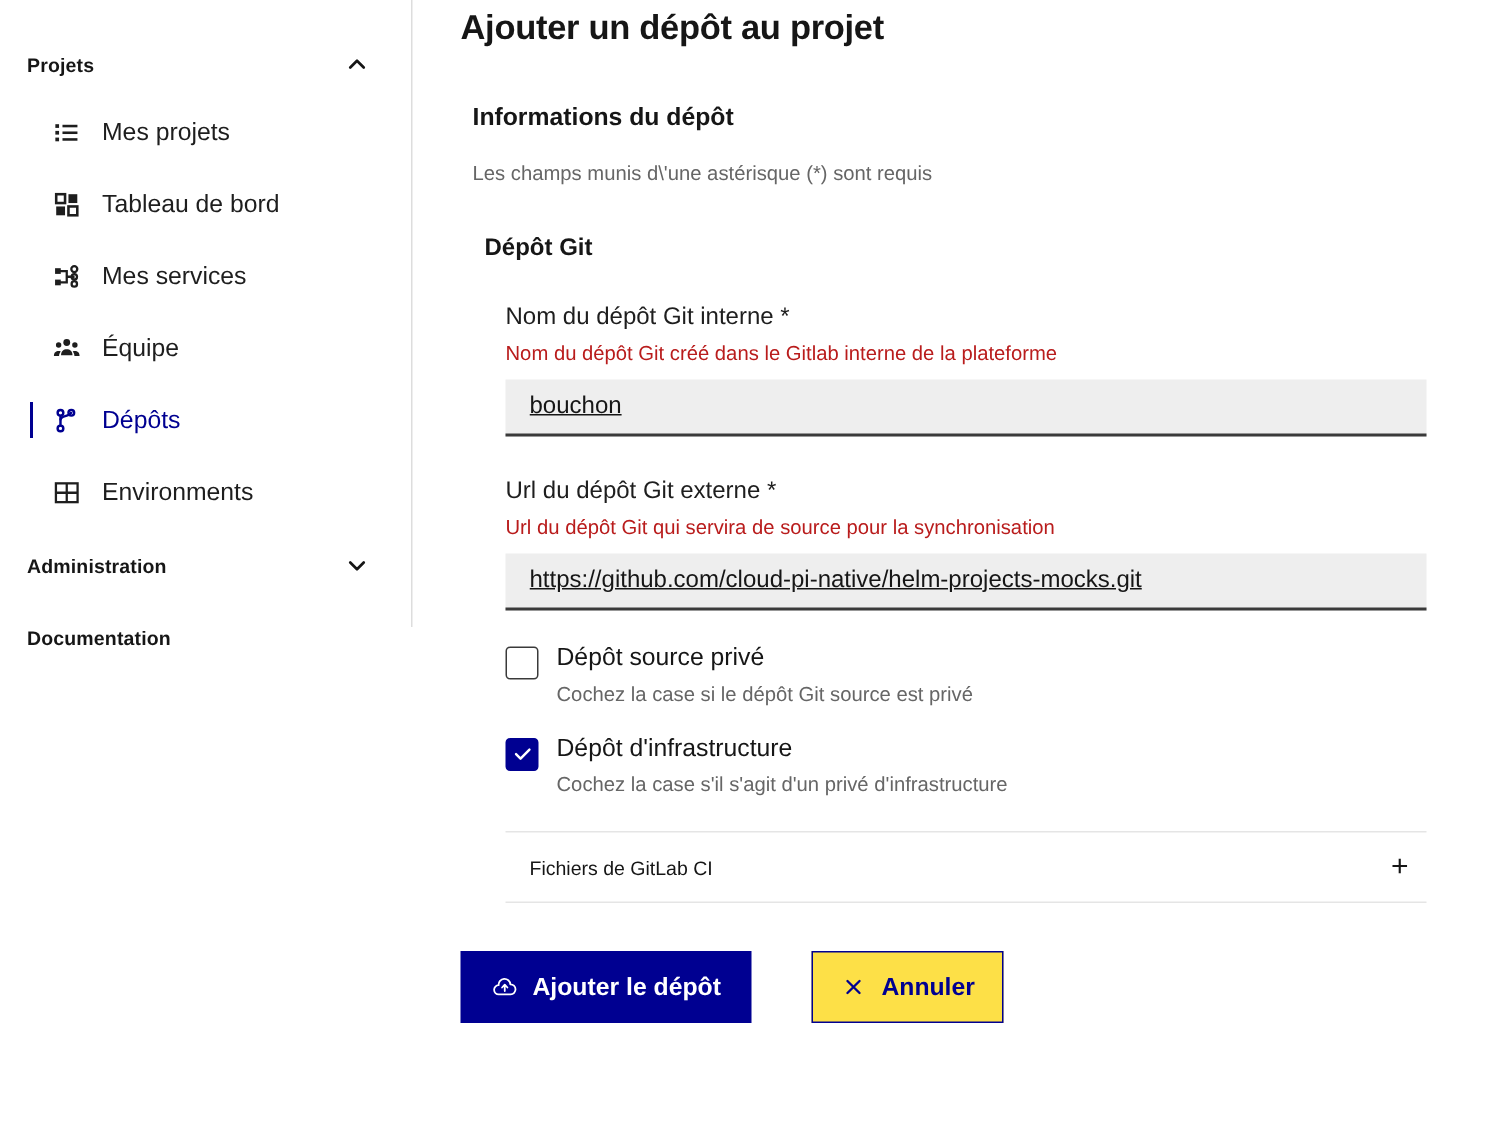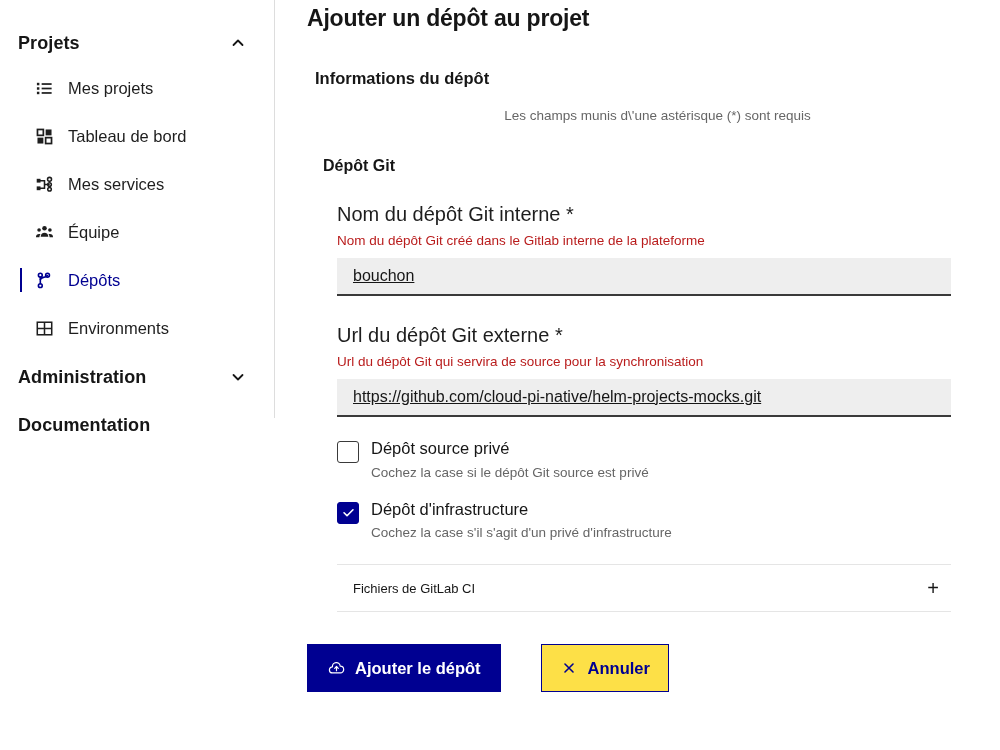--- a/index.html
+++ b/index.html
@@ -40,21 +40,21 @@
   }
   .nav-section-header {
     display: flex;
     align-items: center;
     justify-content: space-between;
     padding: 0 30px 0 18px;
     height: 42px;
     cursor: pointer;
   }
   .nav-section-title {
-    font-size: 18px;
+    font-size: 13px;
     font-weight: bold;
     color: #161616;
     letter-spacing: 0.1px;
   }
   .chev {
     width: 14px;
     height: 14px;
     flex: 0 0 14px;
     position: relative;
   }
@@ -120,41 +120,40 @@
   .section-heading {
     font-size: 16.5px;
     font-weight: bold;
     color: #161616;
     margin: 36px 0 0 8px;
   }
   .required-note {
     font-size: 13.5px;
     color: #666666;
     margin: 20px 0 0 8px;
-    text-align: center;
   }
 
   .form-block {
     margin-left: 16px;
     margin-top: 34px;
     width: 616px;
   }
   .group-title {
     font-size: 16px;
     font-weight: bold;
     color: #161616;
     margin: 0 0 0 0;
   }
   .field {
     margin-top: 28px;
     margin-left: 14px;
     width: 614px;
   }
   .field-label {
-    font-size: 20px;
+    font-size: 16px;
     color: #1e1e1e;
     display: block;
   }
   .field-hint {
     font-size: 13.5px;
     color: #b91c1c;
     margin-top: 7px;
     display: block;
   }
   .text-input {

